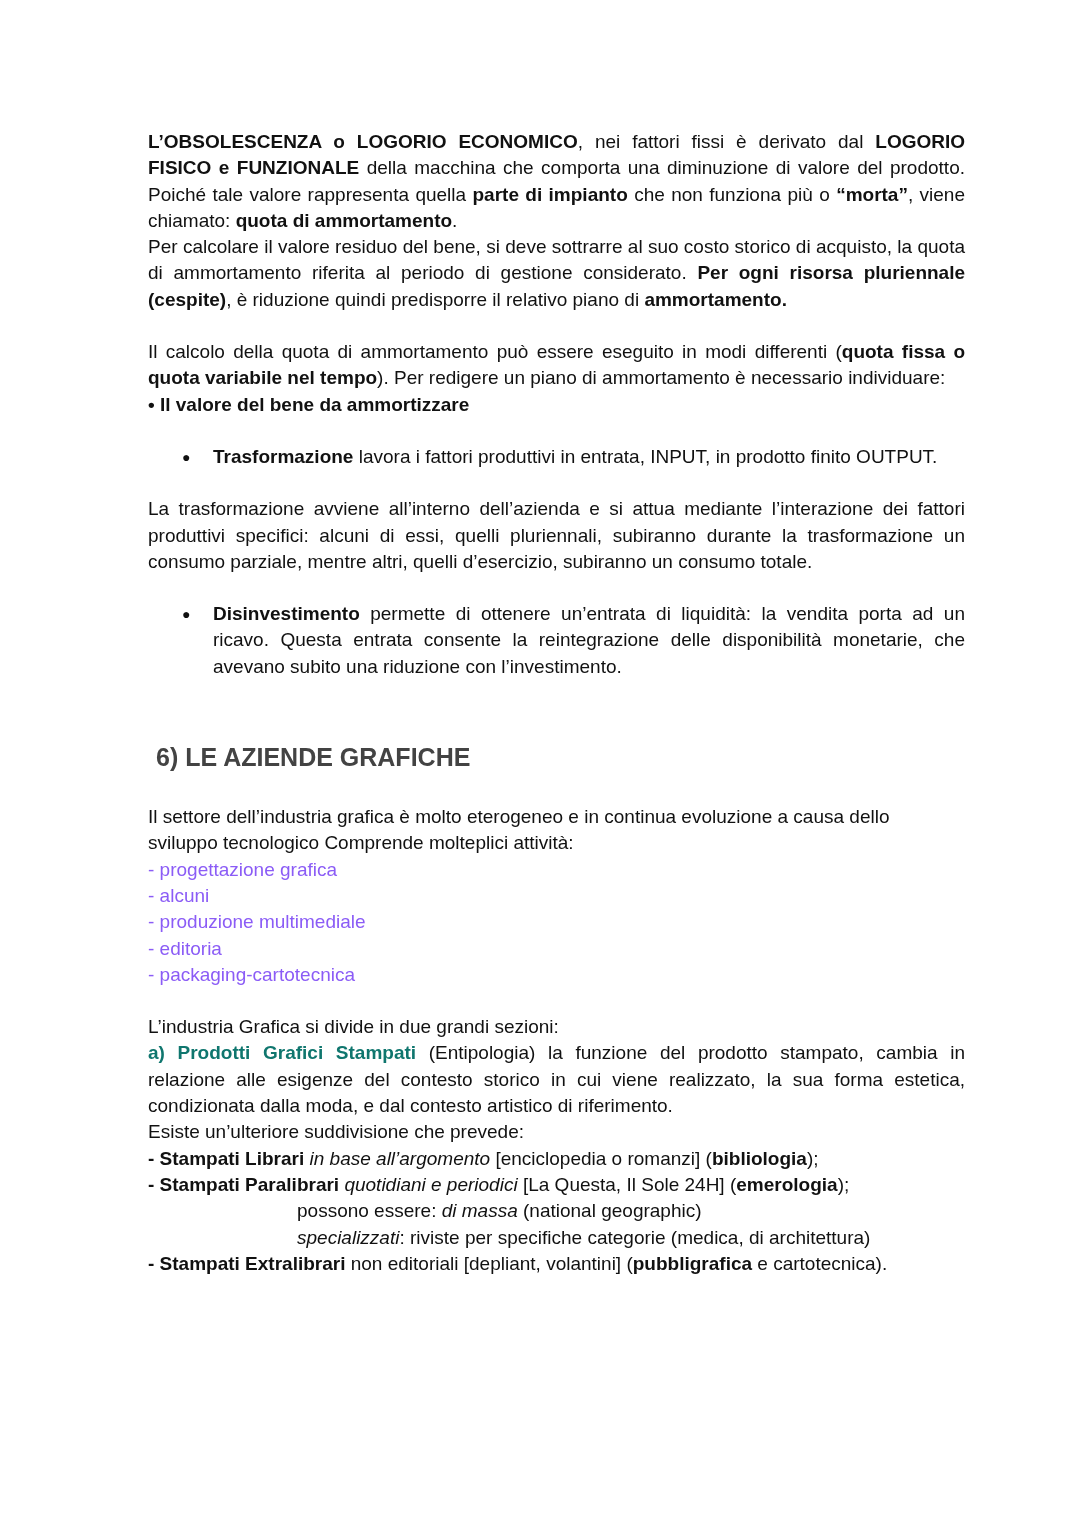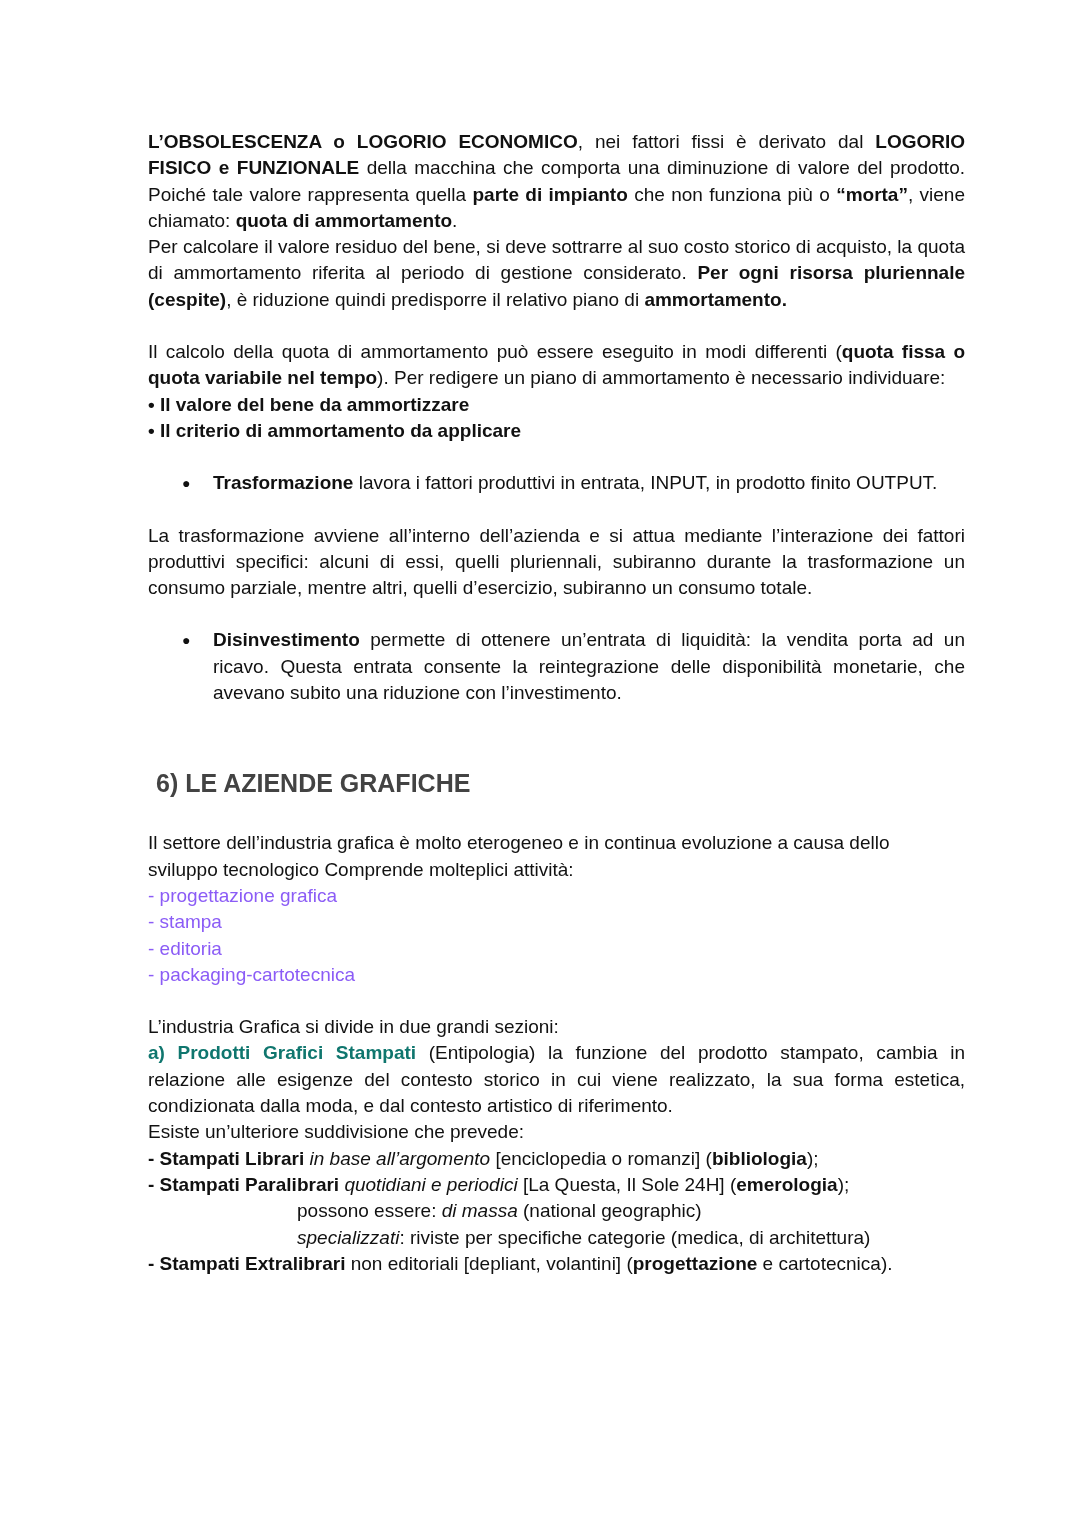--- a/index.html
+++ b/index.html
@@ -72,21 +72,20 @@
 
   <p class="just"><b>L’OBSOLESCENZA o LOGORIO ECONOMICO</b><span>, nei fattori fissi è derivato dal </span><b>LOGORIO FISICO e FUNZIONALE</b><span> della macchina che comporta una diminuzione di valore del prodotto. Poiché tale valore rappresenta quella </span><b>parte di impianto</b><span> che non funziona più o </span><b>“morta”</b><span>, viene chiamato: </span><b>quota di ammortamento</b><span>.</span></p>
 
   <p class="just"><span>Per calcolare il valore residuo del bene, si deve sottrarre al suo costo storico di acquisto, la quota di ammortamento riferita al periodo di gestione considerato. </span><b>Per ogni risorsa pluriennale (cespite)</b><span>, è riduzione quindi predisporre il relativo piano di </span><b>ammortamento.</b></p>
 
   <div class="gap1"></div>
 
   <p class="just"><span>Il calcolo della quota di ammortamento può essere eseguito in modi differenti (</span><b>quota fissa o quota variabile nel tempo</b><span>). Per redigere un piano di ammortamento è necessario individuare:</span></p>
 
   <p><b>• Il valore del bene da ammortizzare</b></p>
-  <p><b>• Il criterio di ammortamento da applicare</b></p>
 
   <div class="gap1"></div>
 
   <div class="bullet-row just">
     <span class="bullet-dot">●</span>
     <p class="just"><b>Trasformazione</b><span> lavora i fattori produttivi in entrata, INPUT, in prodotto finito OUTPUT.</span></p>
   </div>
 
   <div class="gap1"></div>
 
@@ -102,36 +101,37 @@
   <div class="gap2"></div>
 
   <h2>6) LE AZIENDE GRAFICHE</h2>
 
   <div style="height:14px"></div>
 
   <p style="padding-right:40px">Il settore dell’industria grafica è molto eterogeneo e in continua evoluzione a causa dello sviluppo tecnologico Comprende molteplici attività:</p>
 
   <div class="blue-list">
     <p class="item">- progettazione grafica</p>
-    <p class="item">- stampa</p>
+    <p class="item">- alcuni</p>
+    <p class="item">- produzione multimediale</p>
     <p class="item">- editoria</p>
     <p class="item">- packaging-cartotecnica</p>
   </div>
 
   <div class="gap1"></div>
 
   <p>L’industria Grafica si divide in due grandi sezioni:</p>
 
   <p class="just"><span class="red">a) Prodotti Grafici Stampati</span><span> (Entipologia) la funzione del prodotto stampato, cambia in relazione alle esigenze del contesto storico in cui viene realizzato, la sua forma estetica, condizionata dalla moda, e dal contesto artistico di riferimento.</span></p>
 
   <p>Esiste un’ulteriore suddivisione che prevede:</p>
 
   <p><b>- Stampati Librari</b><i> in base all’argomento</i><span> [enciclopedia o romanzi] (</span><b>bibliologia</b><span>);</span></p>
 
   <p><b>- Stampati Paralibrari</b><i> quotidiani e periodici</i><span> [La Questa, Il Sole 24H] (</span><b>emerologia</b><span>);</span></p>
 
   <p class="indent"><span>possono essere: </span><i>di massa</i><span> (national geographic)</span></p>
 
   <p class="indent"><i>specializzati</i><span>: riviste per specifiche categorie (medica, di architettura)</span></p>
 
-  <p><b>- Stampati Extralibrari</b><span> non editoriali [depliant, volantini] (</span><b>progettazione</b><span> e cartotecnica).</span></p>
+  <p><b>- Stampati Extralibrari</b><span> non editoriali [depliant, volantini] (</span><b>pubbligrafica</b><span> e cartotecnica).</span></p>
 
 </div>
 
 </body></html>

